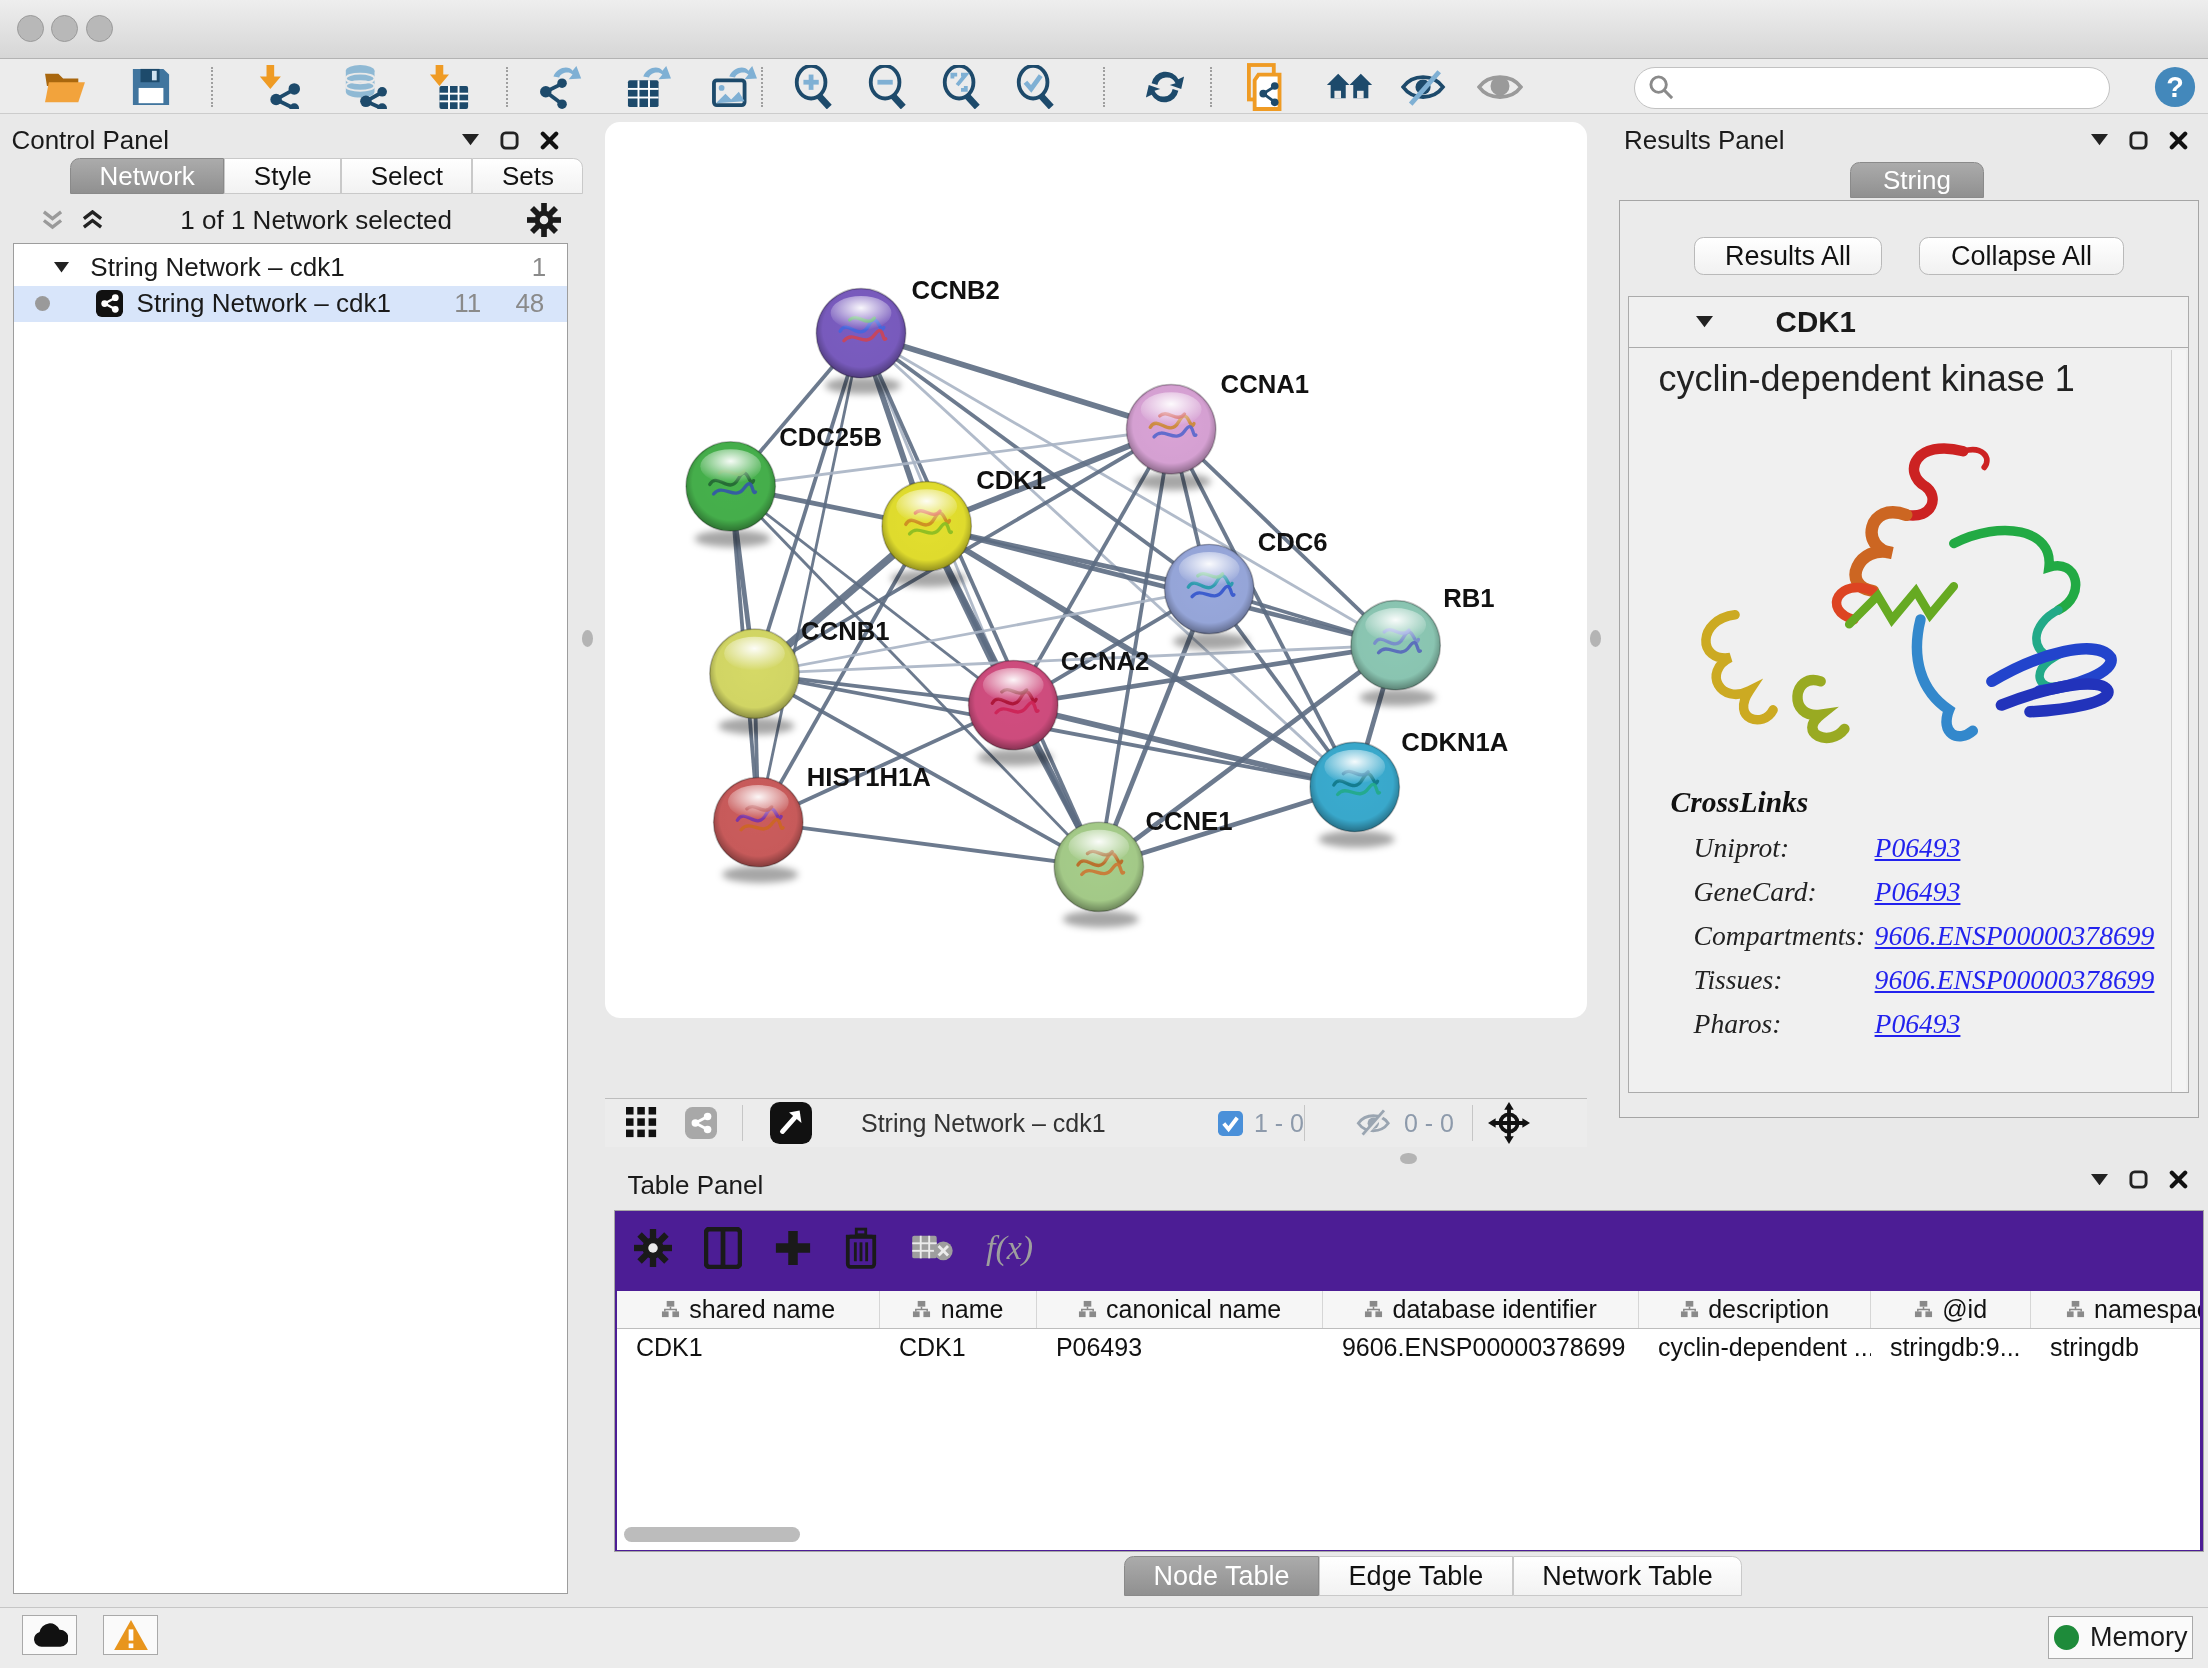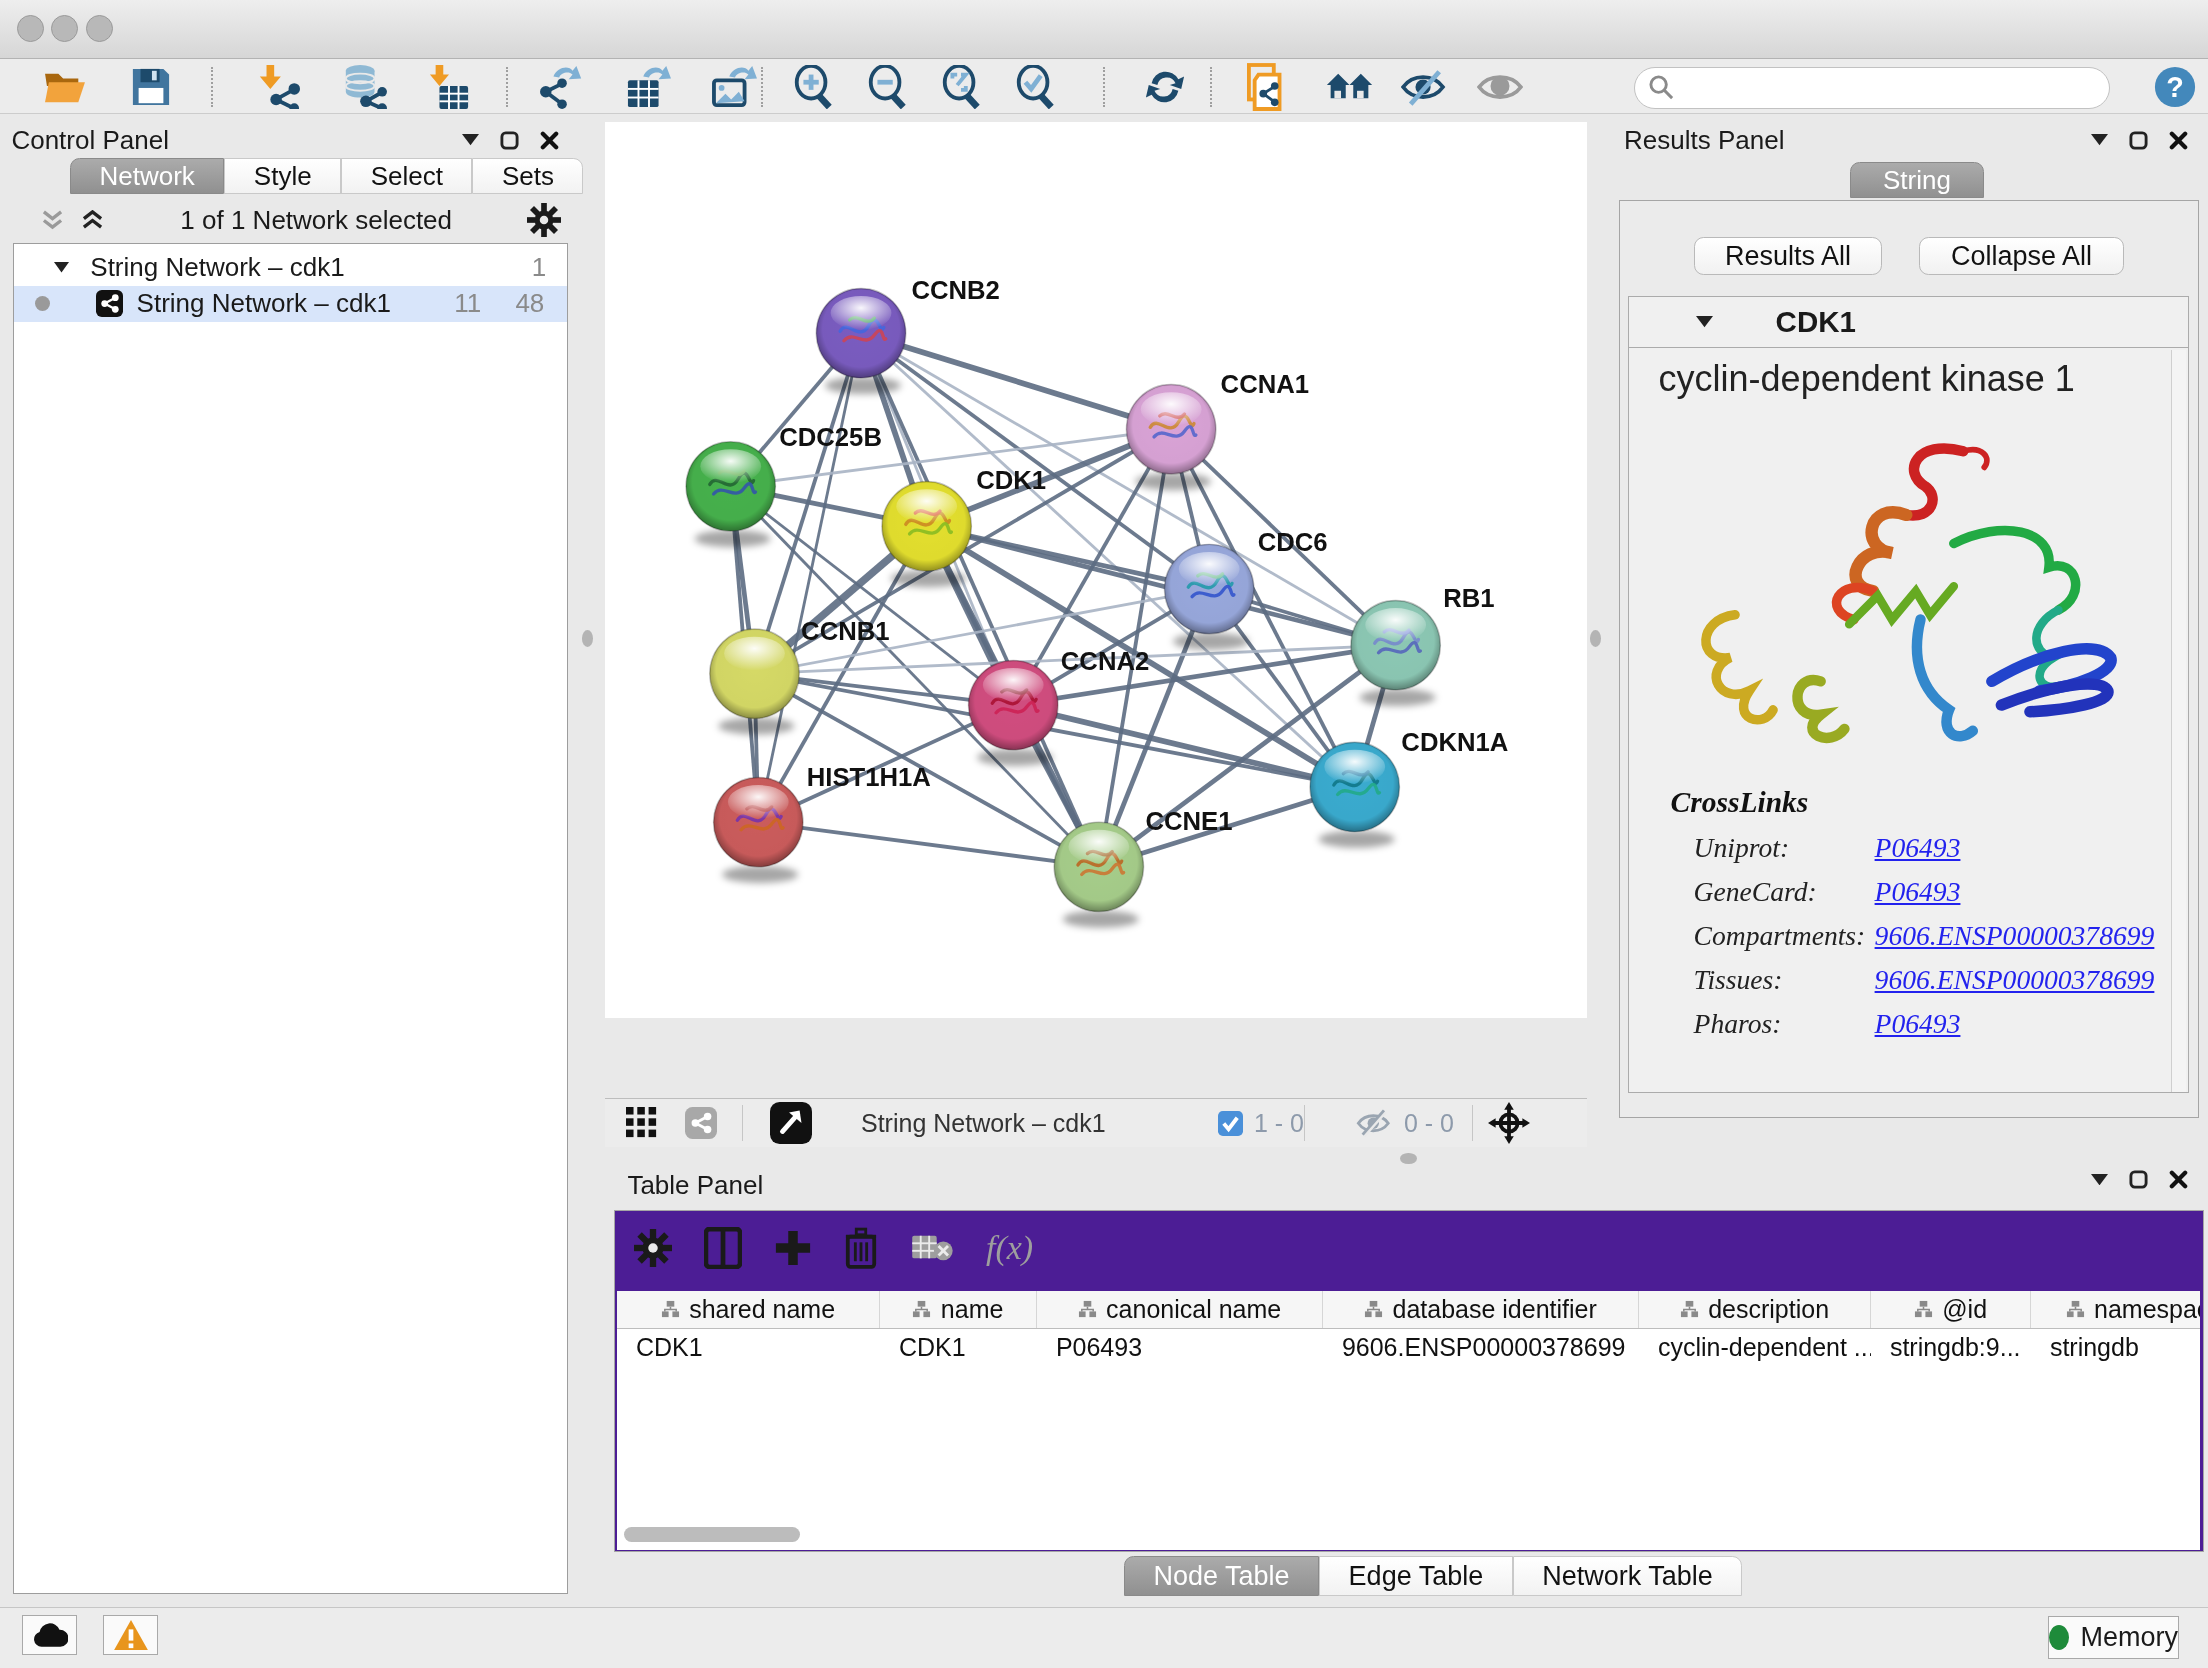--- a/index.html
+++ b/index.html
@@ -30,21 +30,21 @@
   
   .ctl-hdr-row { left:11.4px; top:122px; width:557px; height:36px; display:flex; align-items:center; }
   .ctl-tabs { left:70px; top:158px; display:flex; }
   .net-sel-row { left:19px; top:198px; width:550px; height:44px; display:flex; align-items:center; }
   .listbox { left:13.3px; top:243px; width:555px; height:1351px; background:#fff; border:1.9px solid #9d9d9d; }
   .tree-row { position:relative; width:100%; height:36px; display:flex; align-items:center; font-size:26px; }
   .tree-row.selrow { background:#d8e5fa; }
   .cnt { color:#8a8a8a; }
 
   
-  .canvas { left:605px; top:122px; width:982px; height:896px; background:#ffffff; }
+  .canvas { left:605px; top:122px; width:982px; height:896px; background:#ffffff;border-radius:15px; }
   .node-label { font-size:27px; font-weight:600; fill:#111; font-family:"Liberation Sans",sans-serif; }
 
   
   .viewbar { left:605px; top:1098px; width:982px; height:49px; background:#ececec; border-top:1.9px solid #bdbdbd; display:flex; align-items:center; }
   .vsep { width:0; height:36px; border-left:1.9px solid #c6c6c6; }
   .count-txt { font-size:25px; color:#8d9aab; }
 
   
   .dot { background:#b4b4b4; border-radius:50%; }
 
@@ -73,21 +73,21 @@
   .th { display:flex; align-items:center; justify-content:center; gap:9.5px; font-size:25px; border-right:1.9px solid #d6d6d6; color:#111; overflow:hidden; white-space:nowrap; flex:none; }
   .trow { display:flex; height:36px; }
   .td { display:flex; align-items:center; padding-left:19px; font-size:25px; overflow:hidden; white-space:nowrap; flex:none; color:#111; }
   .hscroll-thumb { position:absolute; left:7.6px; bottom:7.6px; width:176px; height:15px; background:#bcbcbc; border-radius:7.6px; }
   .tbl-tabs { left:1124px; top:1556px; display:flex; }
   .tbl-tabs .tab { height:40px; font-size:27px; }
 
   
   .statusbar { left:0; top:1607px; width:2208px; height:61px; background:#ececec; border-top:1.9px solid #c6c6c6; }
   .sq-btn { top:6.7px; width:55px; height:40px; background:#fafafa; border:1.9px solid #a9a9a9; display:flex; align-items:center; justify-content:center; }
-  .mem-btn { left:2048px; top:7.6px; width:131px; height:43px; background:#fafafa; border:1.9px solid #a9a9a9; display:flex; align-items:center; justify-content:center; gap:11.4px; font-size:27px; }
+  .mem-btn { left:2048px; top:7.6px; width:145px; height:43px; background:#fafafa; border:1.9px solid #a9a9a9; display:flex; align-items:center; justify-content:center; gap:11.4px; font-size:27px; }
   .mem-dot { width:25px; height:25px; border-radius:50%; background:#1e8b3a; }
   svg { display:block; }
 </style>
 </head>
 <body>
 
 <div class="abs titlebar">
   <div class="abs traffic" style="left:17px"></div>
   <div class="abs traffic" style="left:51px"></div>
   <div class="abs traffic" style="left:86px"></div>

